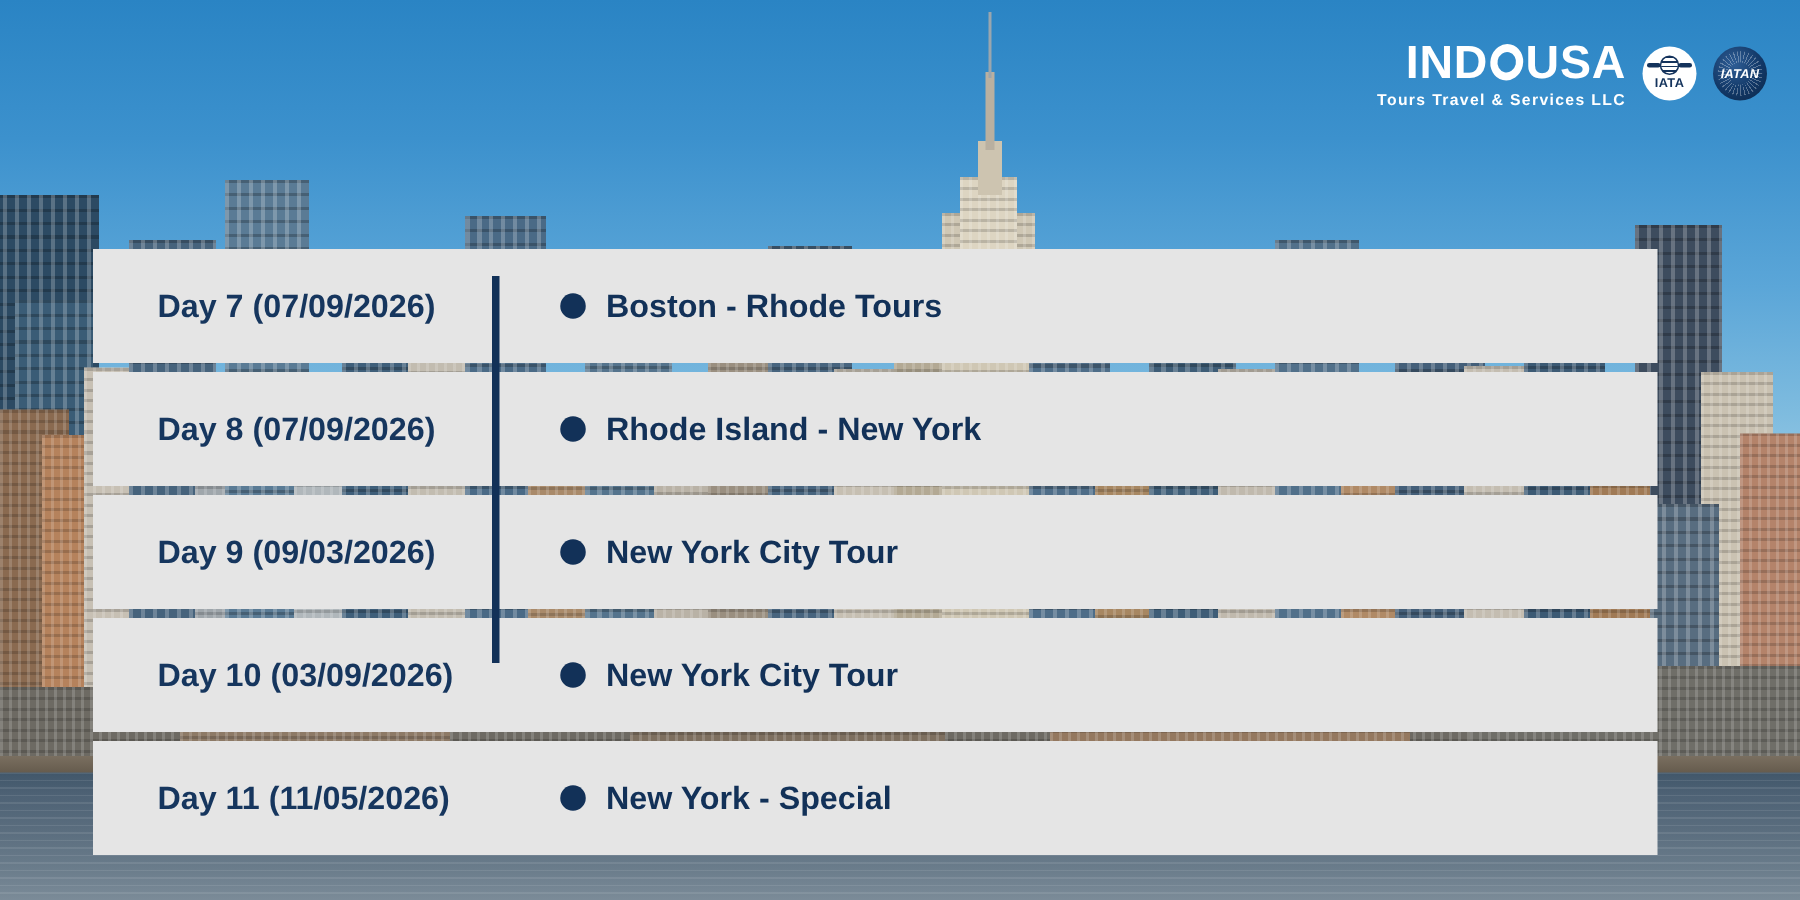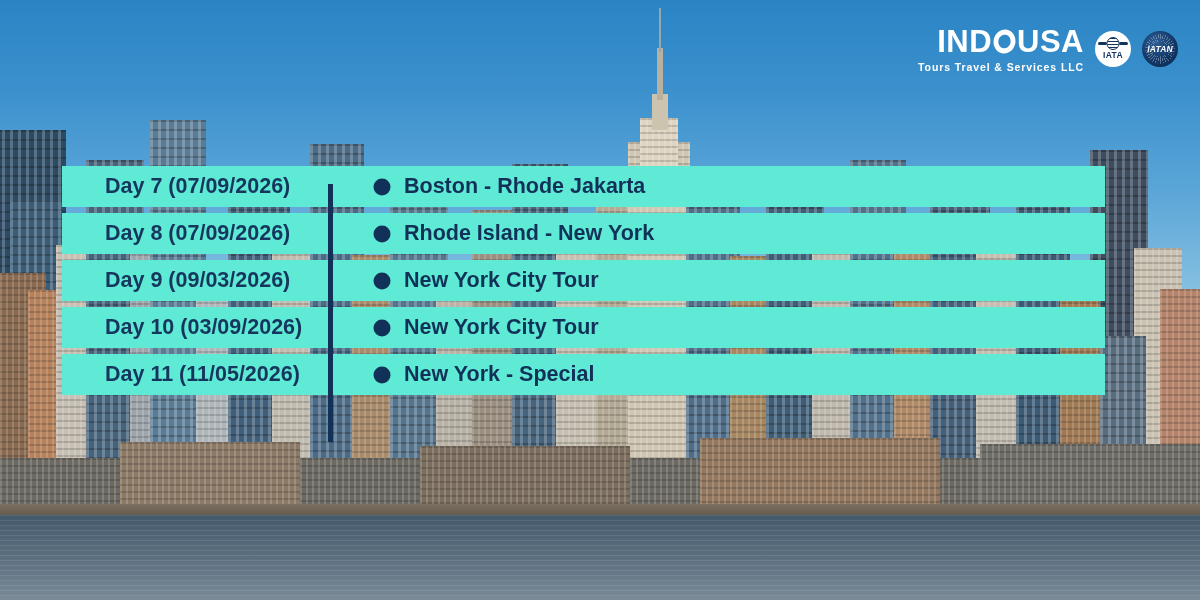--- a/index.html
+++ b/index.html
@@ -89,21 +89,21 @@
     display:flex; align-items:center; padding:0 28px 0 28px;
     box-shadow:0 2px 6px rgba(0,0,0,.18);
   }
   .title-banner span {
     color:#ffffff; font-size:25px; font-weight:bold; letter-spacing:.2px; white-space:nowrap;
   }
 
   
   .itin { position:absolute; left:62px; top:166px; width:1043px; }
   .row {
-    position:relative; height:41px; background:#5eead4;
+    position:relative; height:76px; background:#e5e5e5;
     display:flex; align-items:center; margin-bottom:6px;
   }
   .row:last-child { margin-bottom:0; }
   .day {
     width:285px; padding-left:43px;
     color:#16365e; font-size:21.5px; font-weight:600; white-space:nowrap;
   }
   .dest {
     color:#123158; font-size:21.5px; font-weight:bold; white-space:nowrap;
     padding-left:57px;
@@ -218,21 +218,21 @@
   </div>
 
 
   <div class="spine"></div>
 
   <div class="itin">
 
     <div class="row">
       <div class="day">Day 7 (07/09/2026)</div>
       <div class="dot"></div>
-      <div class="dest">Boston - Rhode Jakarta</div>
+      <div class="dest">Boston - Rhode Tours</div>
     </div>
 
     <div class="row">
       <div class="day">Day 8 (07/09/2026)</div>
       <div class="dot"></div>
       <div class="dest">Rhode Island - New York</div>
     </div>
 
     <div class="row">
       <div class="day">Day 9 (09/03/2026)</div>

